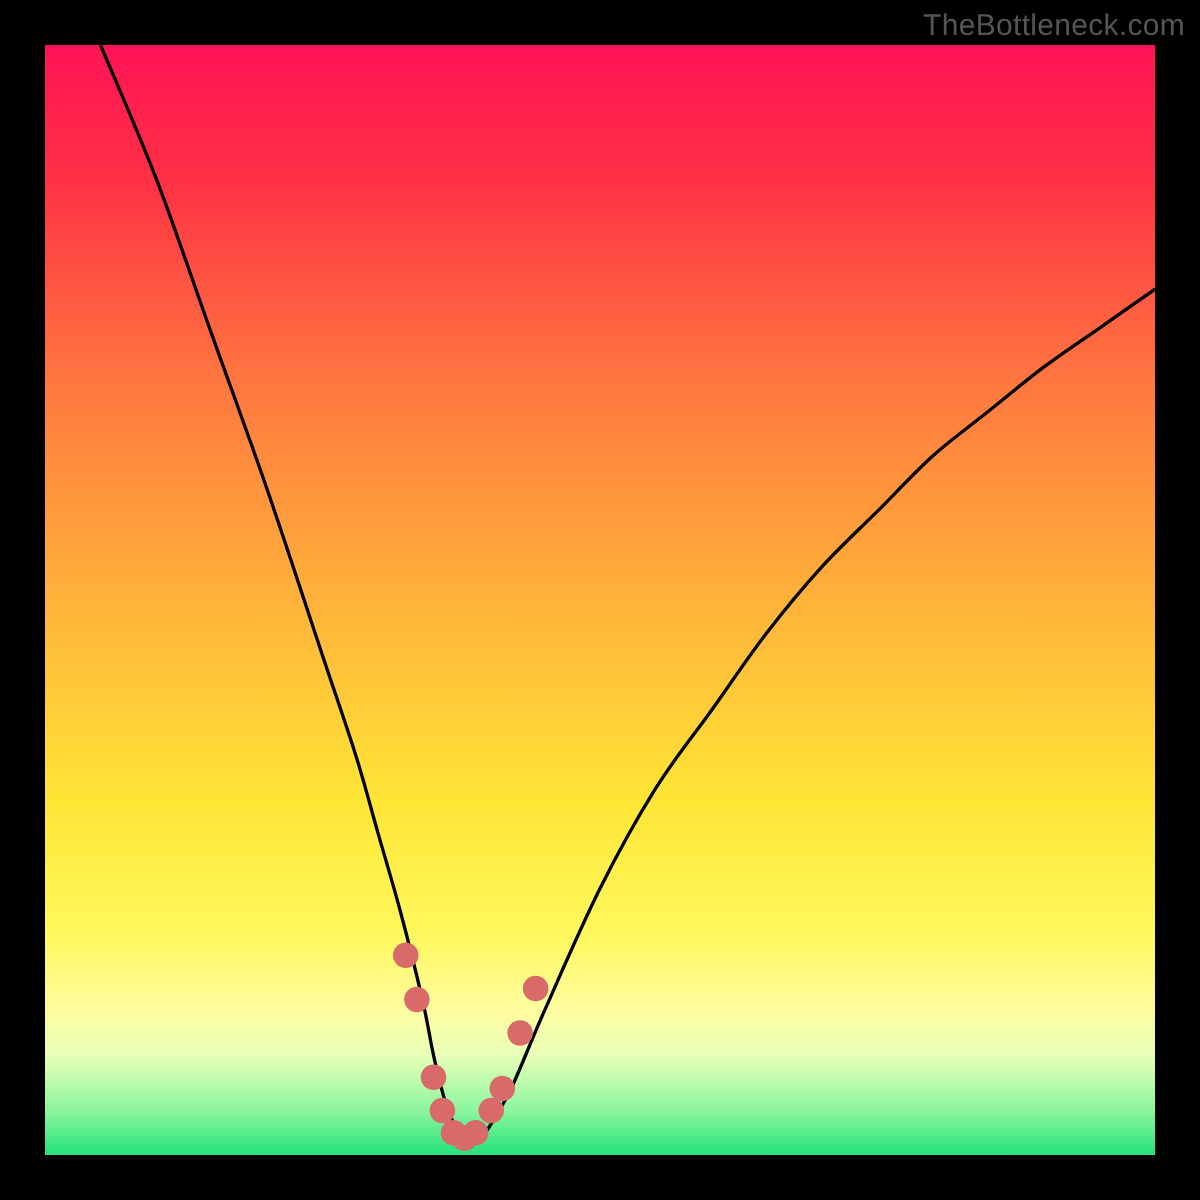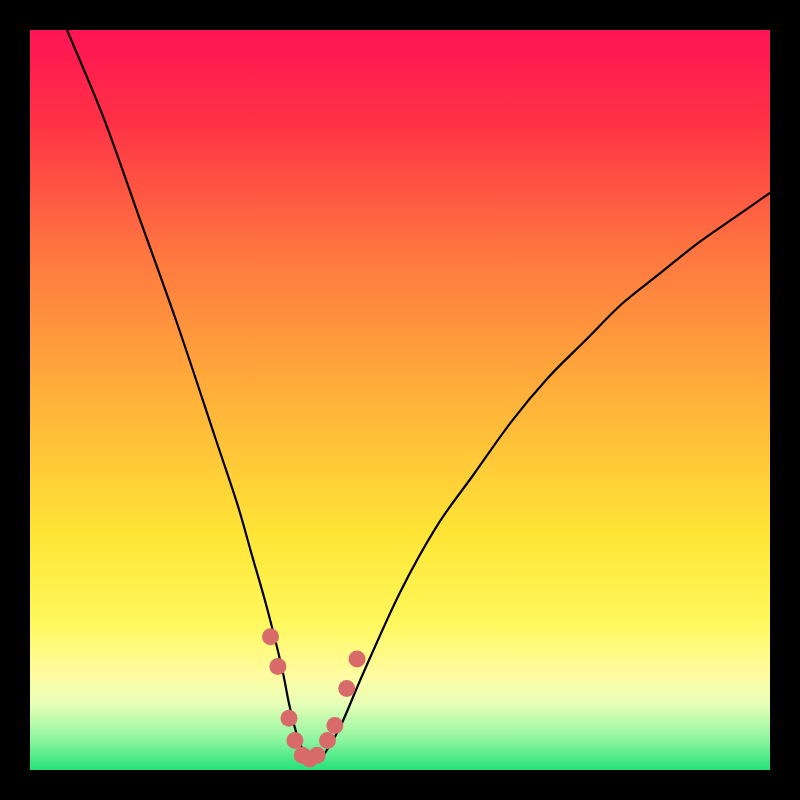--- a/index.html
+++ b/index.html
@@ -47,20 +47,21 @@
     top: 0;
     width: 100%;
     height: 100%;
     z-index: 5;
   }
 </style>
 </head>
 <body>
 
 <div class="chart-container">
+  <div class="watermark">TheBottleneck.com</div>
 
   <div class="plot-area">
     <svg class="gradient-bg" viewBox="0 0 740 740" preserveAspectRatio="none">
       <defs>
         <linearGradient id="bgGrad" x1="0" y1="0" x2="0" y2="1">
             <stop offset="0%" stop-color="#ff1455"></stop>
             <stop offset="12%" stop-color="#ff3045"></stop>
             <stop offset="30%" stop-color="#ff7640"></stop>
             <stop offset="50%" stop-color="#ffb23a"></stop>
             <stop offset="68%" stop-color="#ffe536"></stop>

